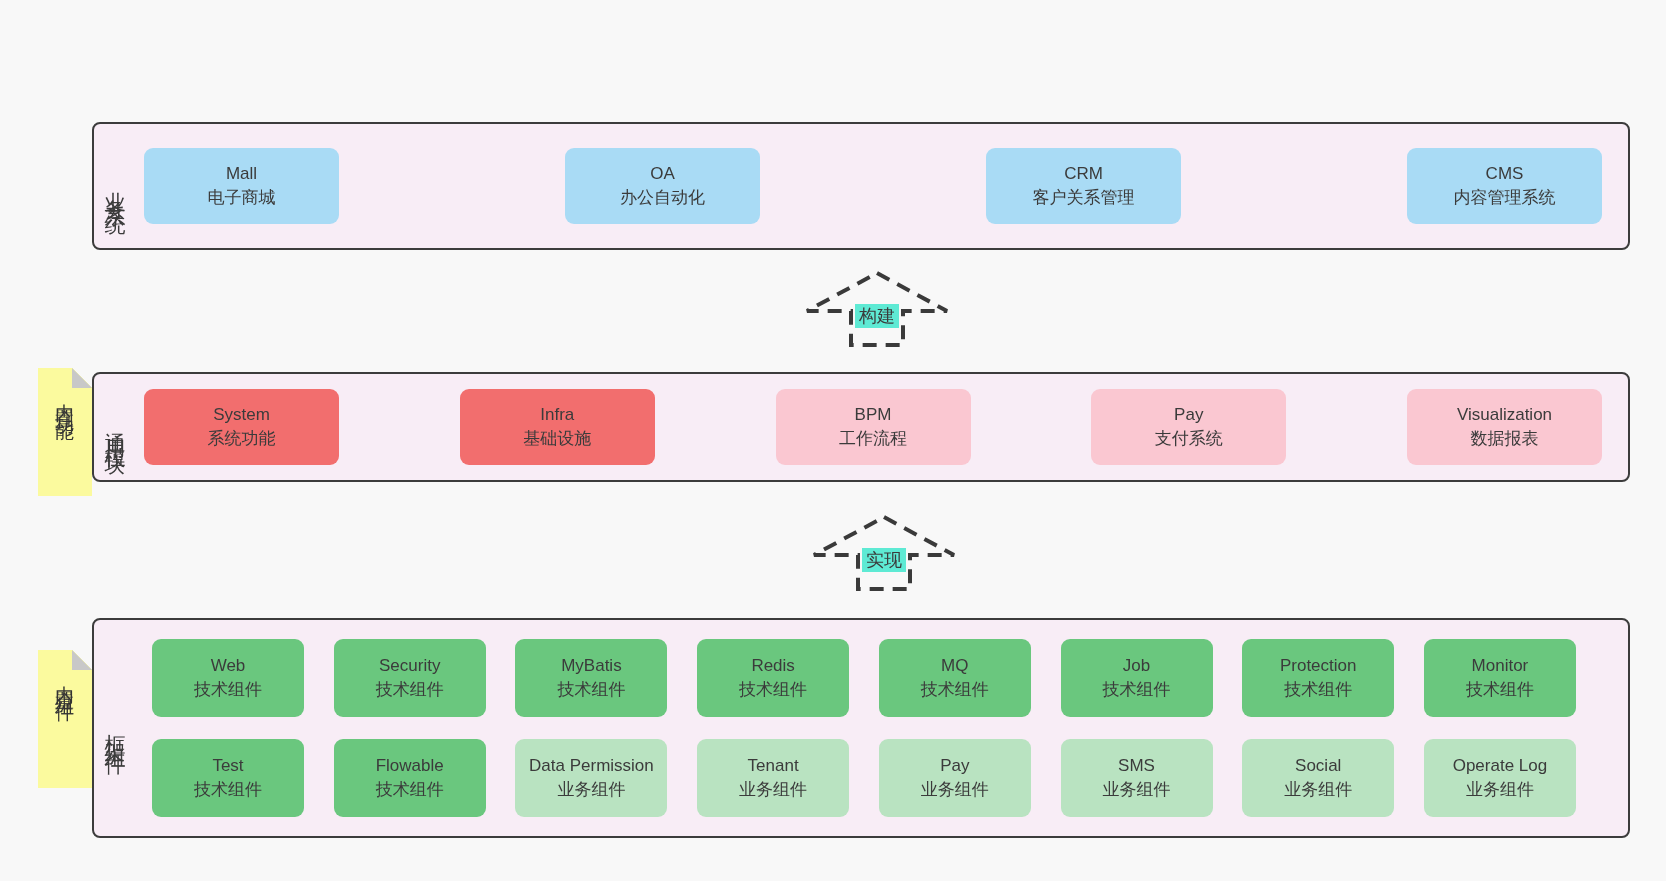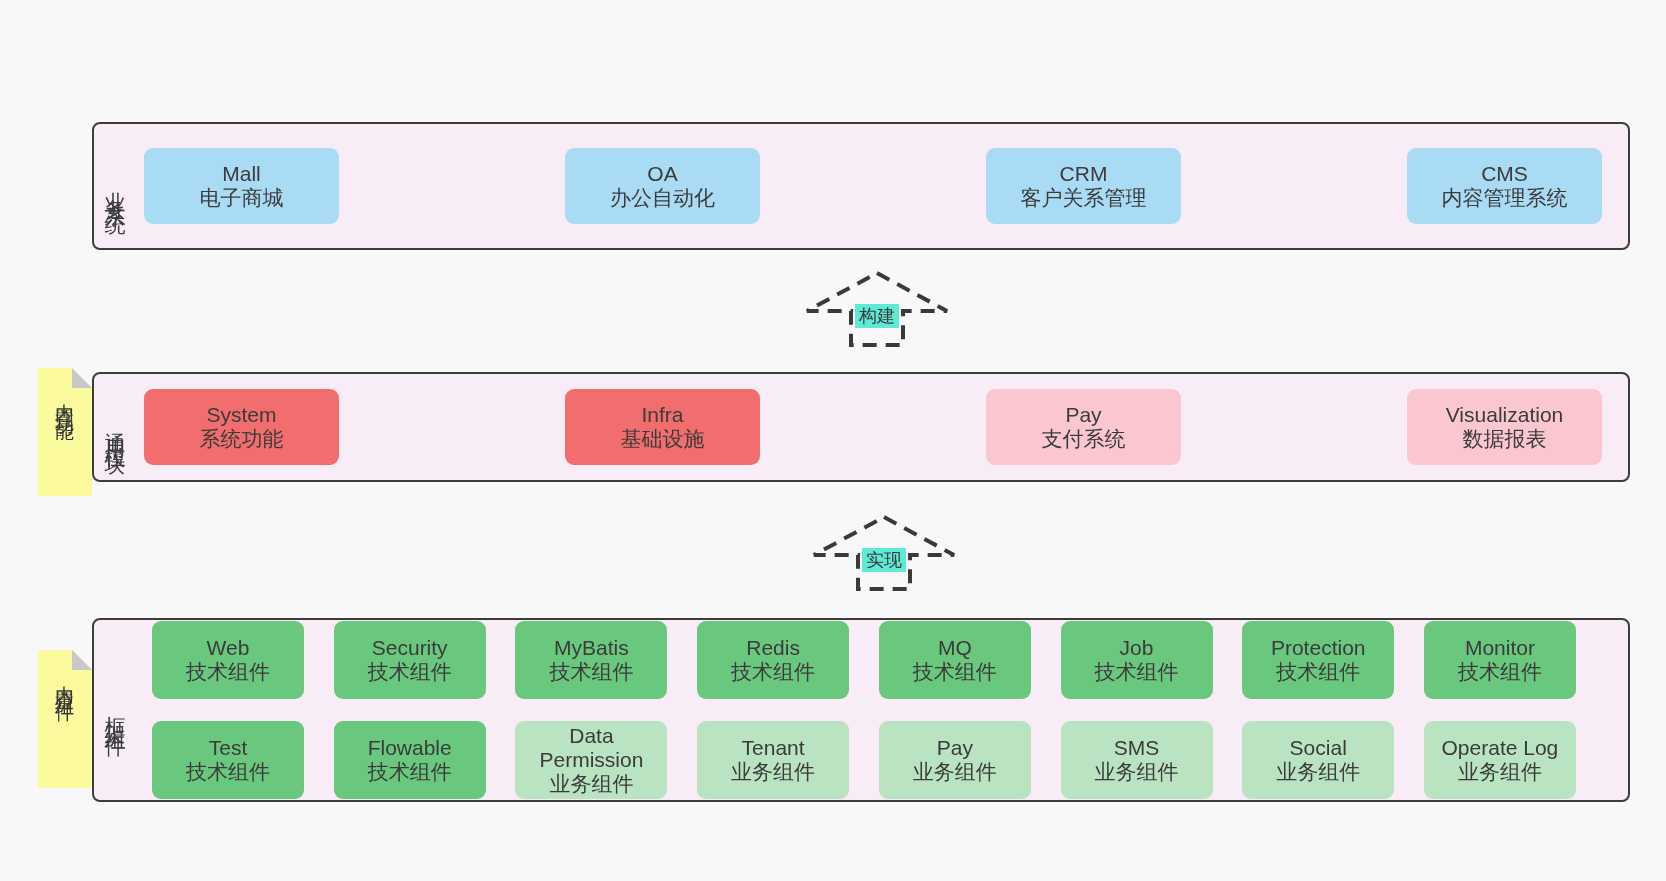--- a/index.html
+++ b/index.html
@@ -9,39 +9,39 @@
   .stage { position:relative; width:1666px; height:881px; background:#f8f8f8; overflow:hidden; }
 
   
   .panel {
     position:absolute; left:92px; width:1538px;
     background:#f8edf6; border:2px solid #3c3c3c; border-radius:8px;
     display:flex; align-items:center; z-index:2;
   }
   .panel-1 { top:122px;  height:128px; }
   .panel-2 { top:372px;  height:110px; }
-  .panel-3 { top:618px;  height:184px;justify-content:center; }
+  .panel-3 { top:618px;  height:220px;justify-content:center; }
 
   .v-label {
     flex:0 0 42px; height:100%;
     writing-mode:vertical-rl; text-orientation:upright;
     font-size:21px; letter-spacing:7px; line-height:42px;
     text-align:center; color:#3b3b3b; padding-top:6px;
   }
 
   .boxes {
     flex:1; display:flex; justify-content:space-between;
     padding:0 26px 0 8px; align-items:center;
   }
   .rows { flex:1; display:flex; flex-direction:column; gap:22px; padding:0 26px 0 8px; }
 
   .box {
     display:flex; flex-direction:column; justify-content:center; align-items:center;
     text-align:center; border-radius:9px; padding:2px 0;
-    font-size:21px; line-height:24px; color:#3b3b3b;
+    font-size:17px; line-height:24px; color:#3b3b3b;
   }
   .wide   { width:195px; height:76px; }
   .narrow { width:152px; height:78px; }
   .bt, .bs { display:block; }
 
   .c-blue   { background:#a9dbf5; }
   .c-red    { background:#f26e6e; }
   .c-pink   { background:#fac7d1; }
   .c-green  { background:#6ac77e; }
   .c-lgreen { background:#b9e3c1; }
@@ -118,20 +118,24 @@
     <div class="boxes">
       <div class="box wide c-red">
         <span class="bt">System</span>
         <span class="bs">系统功能</span>
       </div>
       <div class="box wide c-red">
         <span class="bt">Infra</span>
         <span class="bs">基础设施</span>
       </div>
       <div class="box wide c-pink">
+        <span class="bt">BPM</span>
+        <span class="bs">工作流程</span>
+      </div>
+      <div class="box wide c-pink">
         <span class="bt">Pay</span>
         <span class="bs">支付系统</span>
       </div>
       <div class="box wide c-pink">
         <span class="bt">Visualization</span>
         <span class="bs">数据报表</span>
       </div>
     </div>
   </div>
 

